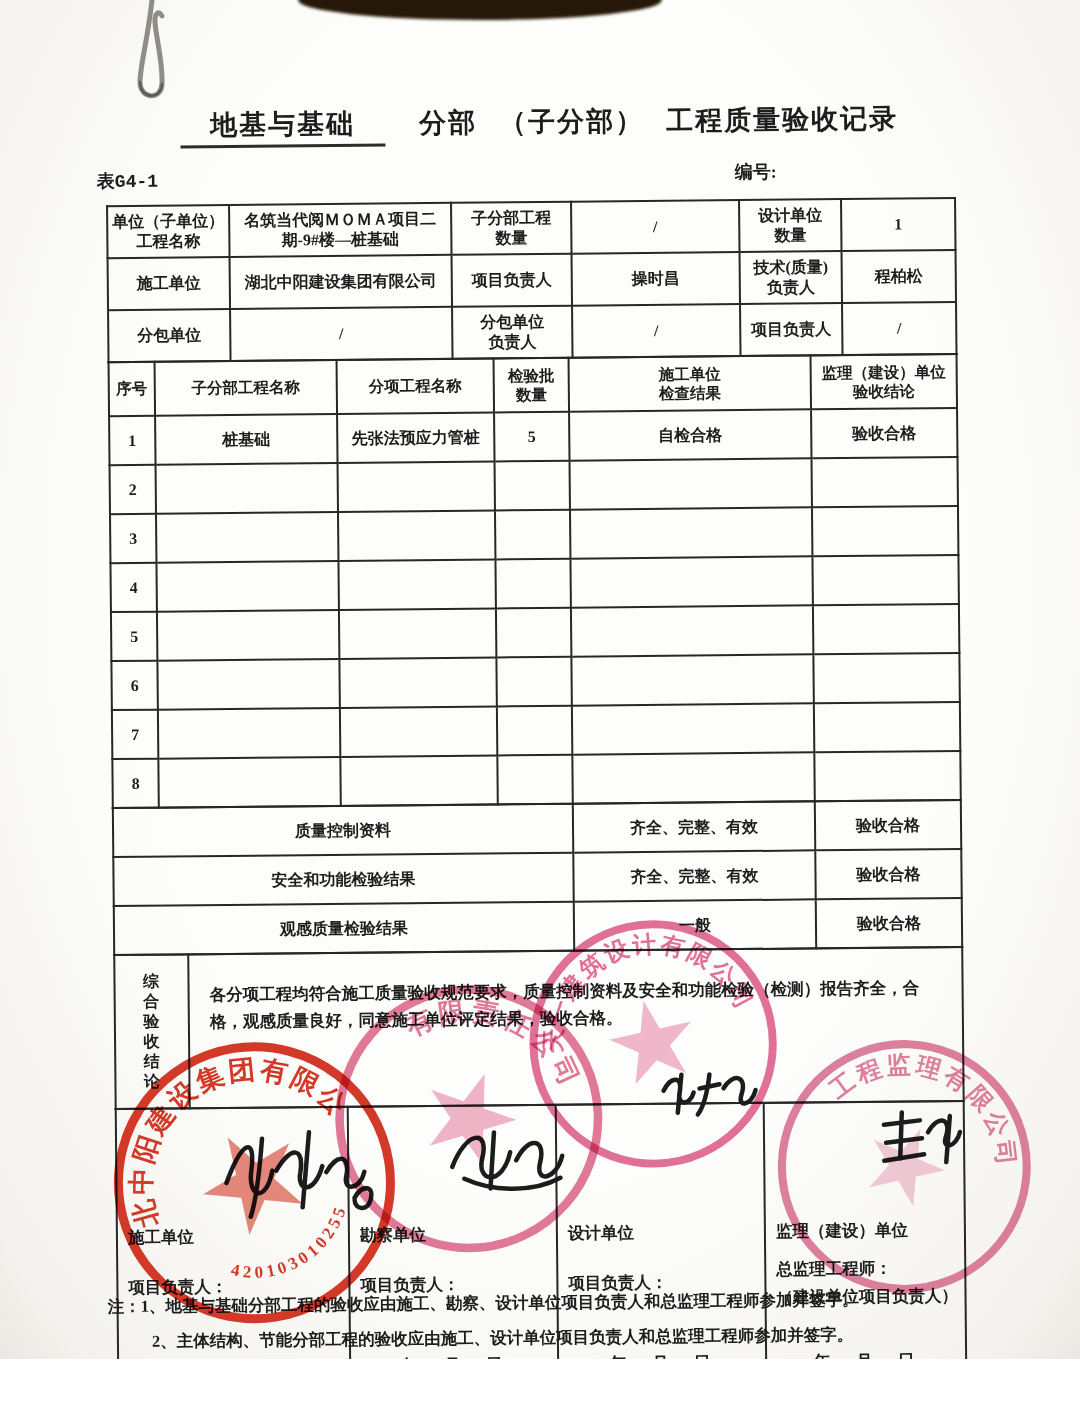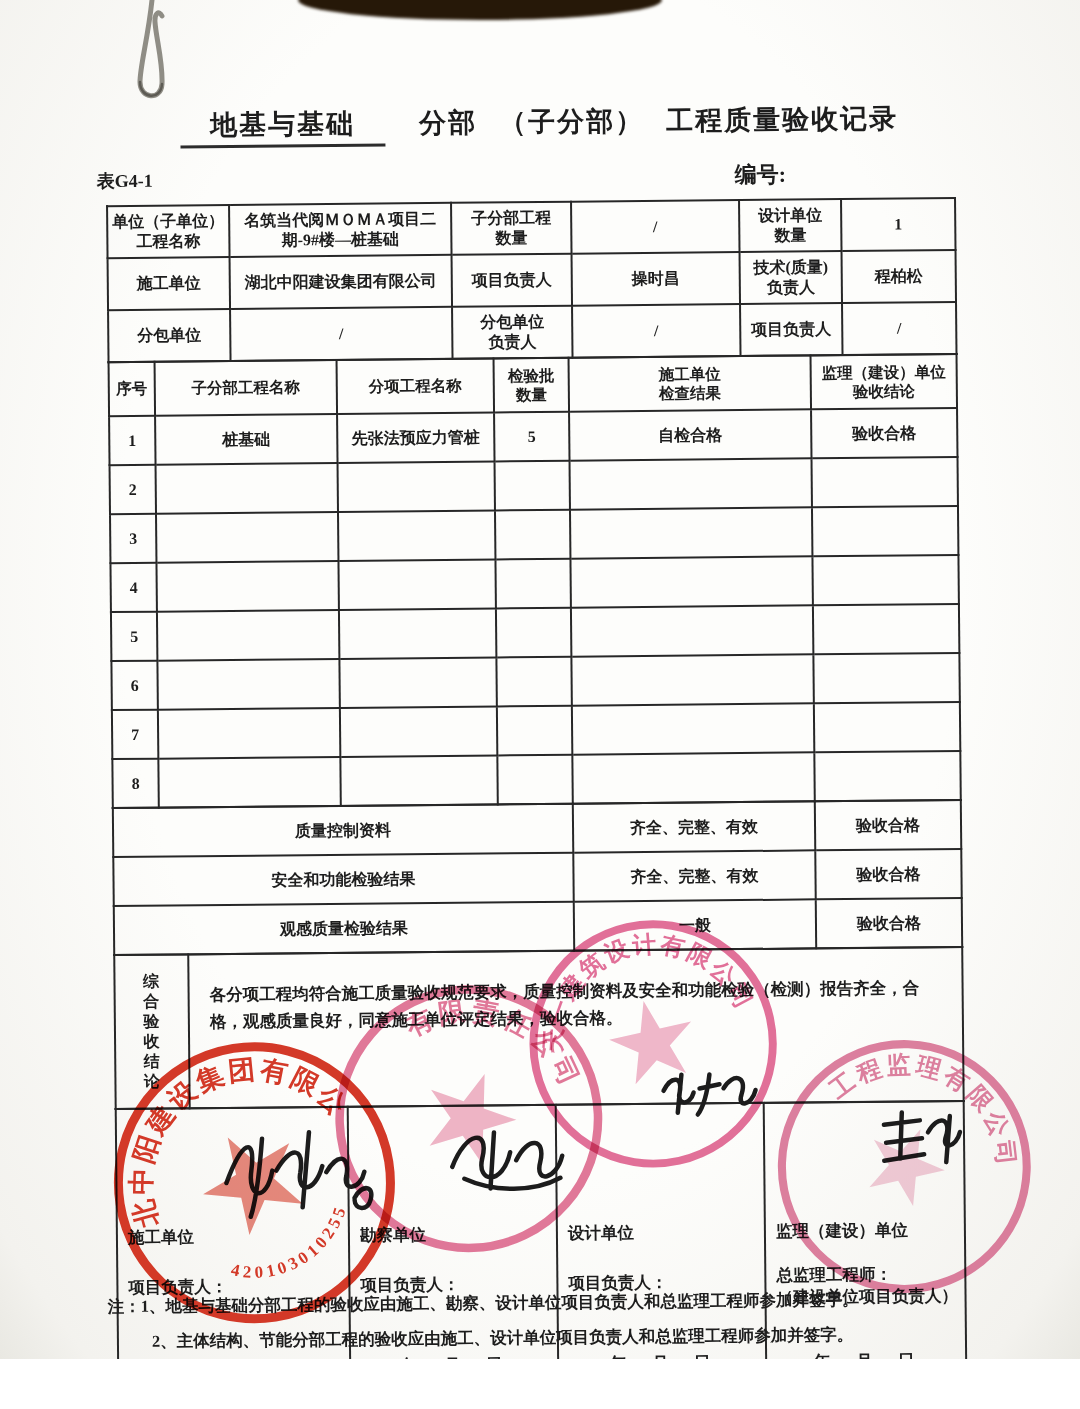--- a/index.html
+++ b/index.html
@@ -15,22 +15,22 @@
   }
   .clip{ position:absolute; left:105px; top:0; }
   .scan{ position:absolute; left:0; top:0; width:1080px; height:1409px;
          transform:rotate(-0.55deg); transform-origin:540px 720px; }
   
   .title-row{ position:absolute; left:120px; top:104px; width:850px; text-align:center;
               font-size:27px; font-weight:bold; letter-spacing:2px; white-space:nowrap;}
   .title-blank{ display:inline-block; padding:0 30px 2px 30px; border-bottom:3px solid #2c2c2c;}
   .title-gap{ display:inline-block; width:34px;}
   .title-gap.sm{ width:22px;}
-  .form-code{ position:absolute; left:102px; top:165px; font-size:18px; font-weight:600;}
-  .serial-label{ position:absolute; left:740px; top:162px; font-size:22px; font-weight:600;}
+  .form-code{ position:absolute; left:102px; top:165px; font-size:18px; font-weight:600;font-family:Liberation Mono, monospace;}
+  .serial-label{ position:absolute; left:740px; top:162px; font-size:18px; font-weight:600;}
   
   .form{ position:absolute; left:111px; top:203px; width:848px;}
   table{ border-collapse:collapse; table-layout:fixed; width:848px; margin-top:-2px;}
   td,th{ border:2px solid #272727; text-align:center; vertical-align:middle;
          font-size:16px; font-weight:600; white-space:pre-line; line-height:1.25;
          padding:2px 4px; overflow:hidden;}
   .t-info td{ height:46px;}
   .t-grid th{ height:48px; font-size:15.5px;}
   .t-grid td{ height:43px;}
   .t-sum td{ height:43px;}
@@ -279,21 +279,21 @@
           <td>
             <div class="sign-box">
               <div class="sign-unit">设计单位</div>
               <div class="sign-role">项目负责人：</div>
               <div class="sign-date">年　月　日</div>
             </div>
           </td>
           <td>
             <div class="sign-box">
               <div class="sign-unit">监理（建设）单位</div>
-              <div class="sign-role" style="top:142px">总监理工程师：</div>
+              <div class="sign-role" style="top:136px">总监理工程师：</div>
               <div class="sign-role2" style="top:164px">（建设单位项目负责人）</div>
               <div class="sign-date">年　月　日</div>
             </div>
           </td>
         </tr>
       </tbody>
         </table>
     </div>
 
     <div class="note1">注：1、地基与基础分部工程的验收应由施工、勘察、设计单位项目负责人和总监理工程师参加并签字。</div>

